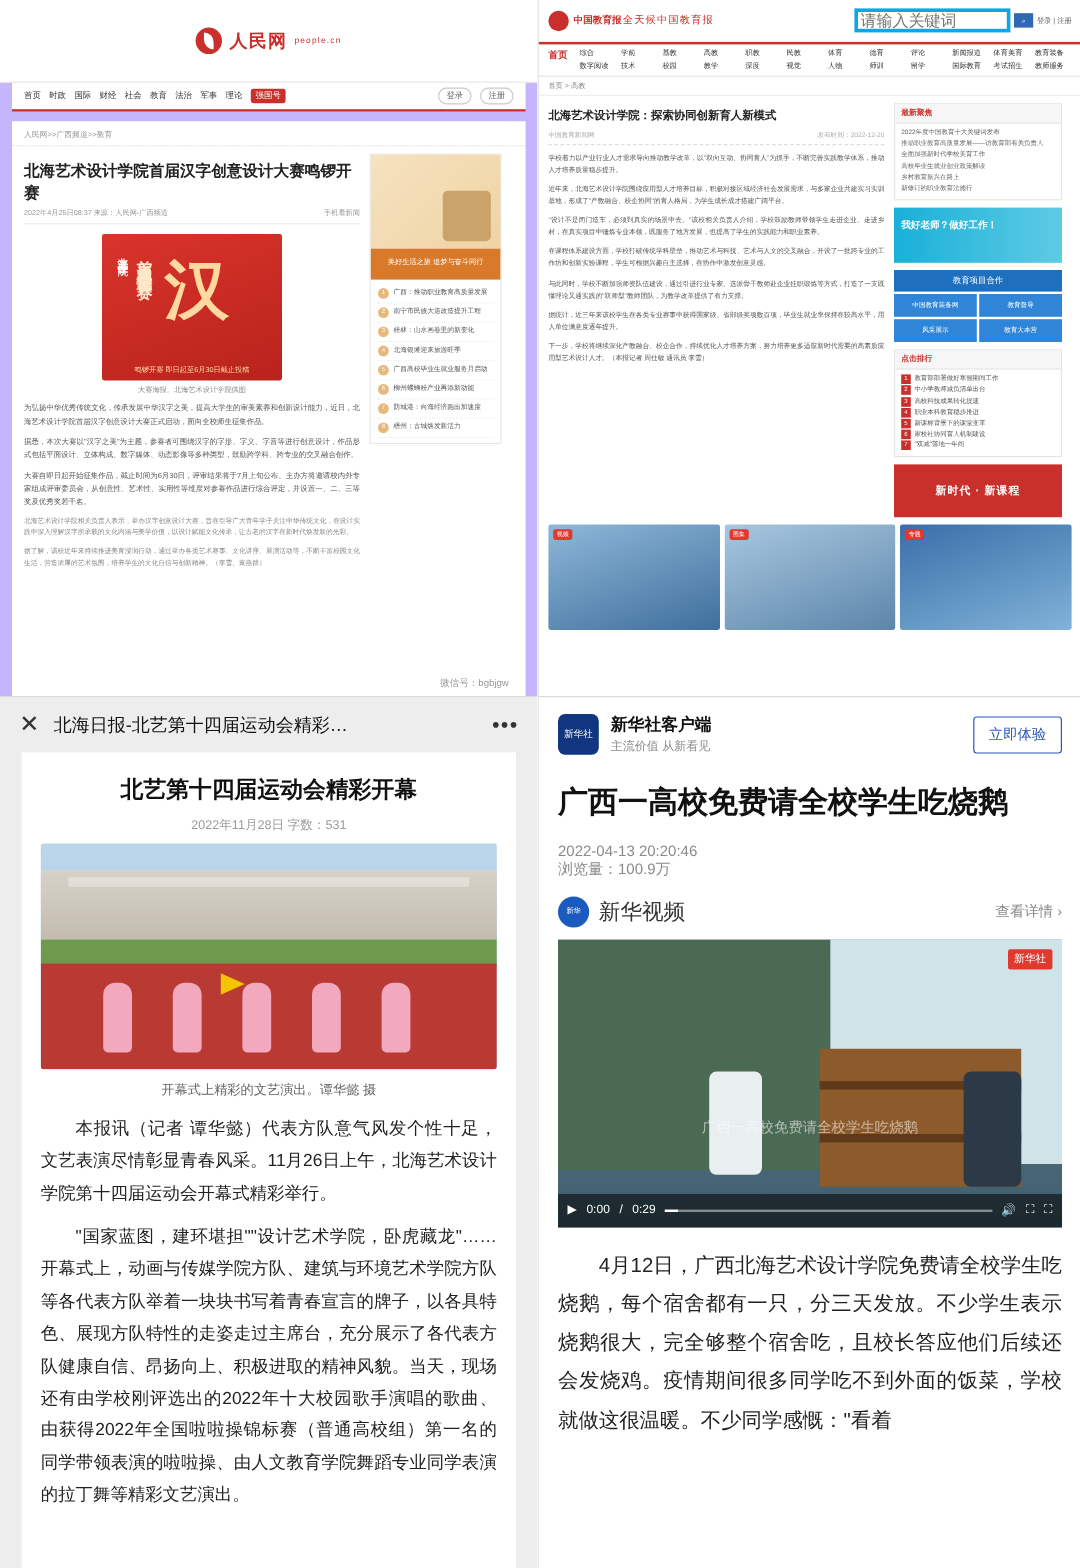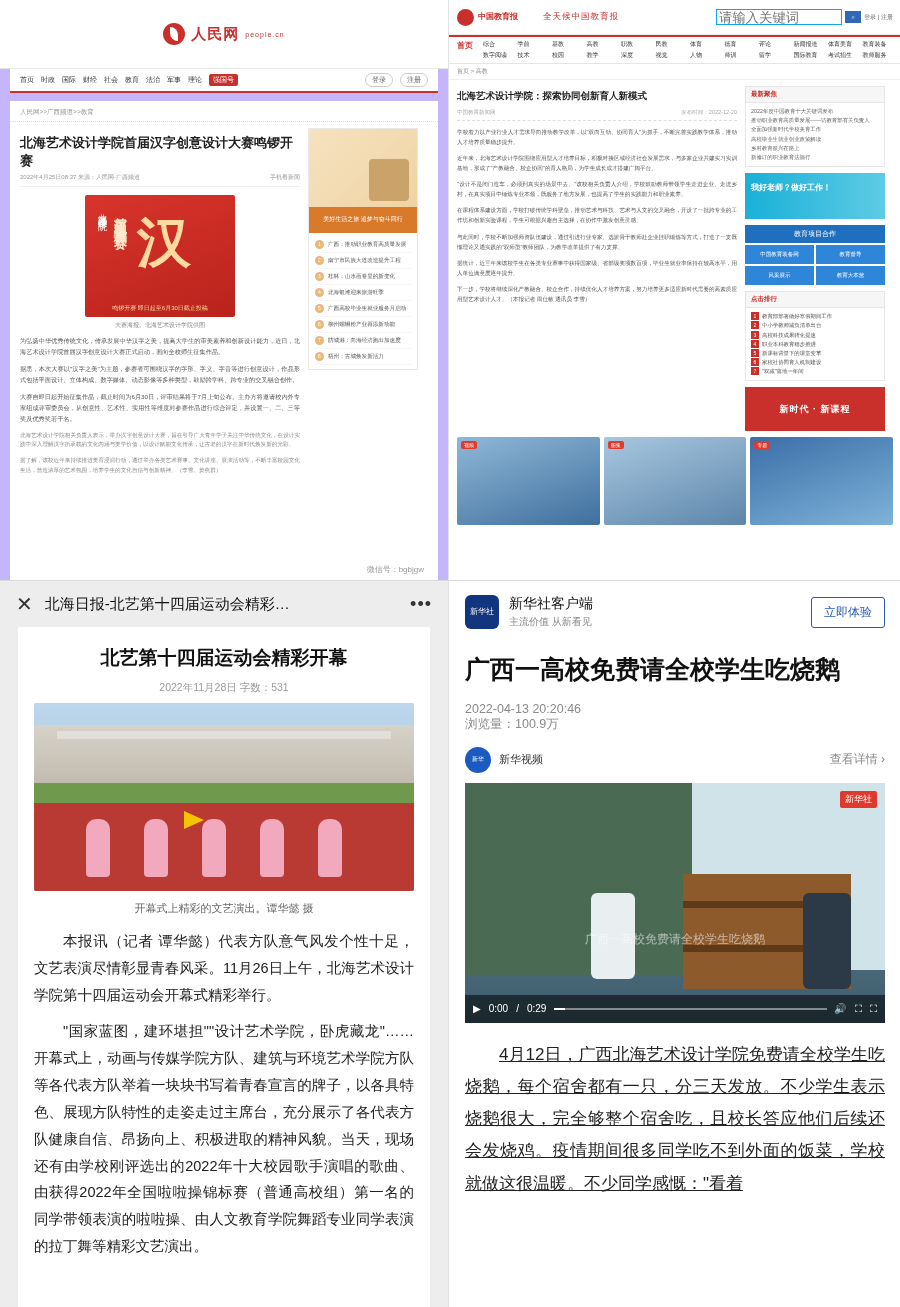--- a/index.html
+++ b/index.html
@@ -37,27 +37,27 @@
   .sidecard{border:1px solid #e8e8e8;background:#fff;}
   .sidetop{height:78px;background:linear-gradient(135deg,#f6e2c0,#efd3a3);position:relative;}
   .sidetop .fig{position:absolute;right:8px;bottom:6px;width:40px;height:42px;background:#caa36b;border-radius:4px;}
   .sideband{height:26px;background:#d97a2b;color:#fff;font-size:6px;display:flex;align-items:center;justify-content:center;text-align:center;line-height:1.3;padding:0 6px;}
   .sidelist{padding:4px 6px;}
   .sli{display:flex;align-items:flex-start;gap:4px;font-size:5.6px;color:#555;line-height:1.5;padding:3px 0;border-bottom:1px dotted #eee;}
   .sli .n{flex:0 0 9px;height:9px;border-radius:50%;background:#e8b87a;color:#fff;font-size:5px;display:flex;align-items:center;justify-content:center;}
   .wm{position:absolute;right:14px;bottom:26px;font-size:8px;color:#9a9a9a;}
   
   .p2{width:452px;height:580px;background:#fff;position:relative;border-left:1px solid #e2e2e2;}
-  .p2-top{height:34px;display:flex;align-items:center;padding:0 8px;gap:25px;border-bottom:1px solid #eee;}
+  .p2-top{height:34px;display:flex;align-items:center;padding:0 8px;gap:1px;border-bottom:1px solid #eee;}
   .p2-logo{display:flex;align-items:center;gap:4px;}
   .p2-mark{width:17px;height:17px;border-radius:50%;background:#c9302c;}
   .p2-name{font-size:8px;color:#c9302c;font-weight:bold;line-height:1.1;}
   .p2-slogan{font-size:8.5px;color:#c9302c;letter-spacing:1px;}
   .p2-search{margin-left:auto;display:flex;align-items:center;gap:3px;}
-  .p2-inp{width:120px;height:12px;border:1px solid #0ea5e9;background:#fff;}
+  .p2-inp{width:120px;height:12px;border:3px solid #0ea5e9;background:#fff;}
   .p2-sbtn{width:16px;height:12px;background:#2f68b5;color:#fff;font-size:6px;display:flex;align-items:center;justify-content:center;}
   .p2-links{font-size:6px;color:#666;}
   .p2-nav{border-top:2px solid #c9302c;border-bottom:1px solid #e5e5e5;padding:3px 8px;display:flex;gap:6px;align-items:flex-start;flex-wrap:wrap;}
   .p2-home{color:#c9302c;font-weight:bold;font-size:8px;padding-right:4px;}
   .navgrid{display:grid;grid-template-columns:repeat(12,1fr);gap:2px 4px;font-size:6px;color:#333;flex:1;}
   .p2-sub{font-size:6px;color:#888;padding:3px 8px;border-bottom:1px solid #eee;}
   .p2-cols{display:flex;gap:8px;padding:6px 8px;}
   .p2-main{width:280px;}
   .p2-side{width:140px;}
   .p2-title{font-size:9.5px;color:#222;font-weight:bold;margin:4px 0 6px 0;}
@@ -98,45 +98,45 @@
   .p3-img .d1,.p3-img .d2,.p3-img .d3,.p3-img .d4,.p3-img .d5{position:absolute;bottom:14px;width:24px;height:58px;background:#f2a8bd;border-radius:10px 10px 4px 4px;}
   .p3-img .d1{left:52px;} .p3-img .d2{left:110px;} .p3-img .d3{left:168px;}
   .p3-img .d4{left:226px;} .p3-img .d5{left:284px;}
   .p3-img .arrow{position:absolute;left:150px;top:108px;width:0;height:0;border-top:9px solid transparent;border-bottom:9px solid transparent;border-left:20px solid #f5c400;}
   .p3-cap{font-size:11px;color:#666;text-align:center;margin:10px 0 12px 0;}
   .p3-p{font-size:14.5px;color:#222;line-height:1.85;text-indent:2em;margin:0 0 10px 0;text-align:justify;}
   
   .p4{width:452px;height:727px;background:#fff;position:relative;border-top:1px solid #d9d9d9;border-left:1px solid #e2e2e2;}
   .p4-bar{display:flex;align-items:center;gap:10px;padding:14px 16px 10px 16px;}
   .p4-logo{width:34px;height:34px;border-radius:6px;background:#12357f;color:#fff;font-size:8px;display:flex;align-items:center;justify-content:center;text-align:center;line-height:1.1;}
-  .p4-name{font-size:14px;color:#111;font-weight:normal;}
+  .p4-name{font-size:14px;color:#111;font-weight:bold;}
   .p4-slogan{font-size:10px;color:#8a8a8a;margin-top:2px;}
   .p4-btn{margin-left:auto;border:1px solid #2b59b7;color:#2b59b7;font-size:12px;padding:6px 12px;border-radius:3px;background:#fff;}
   .p4-body{padding:4px 16px 0 16px;}
   .p4-h{font-size:25px;font-weight:bold;color:#111;line-height:1.3;margin:10px 0 16px 0;}
   .p4-meta{display:flex;justify-content:space-between;font-size:12.5px;color:#8a8a8a;flex-direction:column;}
   .p4-src{font-size:12.5px;color:#8a8a8a;margin-top:6px;}
   .p4-ch{display:flex;align-items:center;gap:8px;margin:14px 0 10px 0;}
   .p4-ch .av{width:26px;height:26px;border-radius:50%;background:#1b5bbf;color:#fff;font-size:6px;display:flex;align-items:center;justify-content:center;}
-  .p4-ch .nm{font-size:11px;color:#333;}
+  .p4-ch .nm{font-size:18px;color:#333;}
   .p4-ch .more{margin-left:auto;font-size:12px;color:#8a8a8a;}
   .p4-video{height:240px;background:linear-gradient(#6d8f9e,#3e5c6b);position:relative;overflow:hidden;}
   .p4-video .door{position:absolute;left:54%;top:0;width:46%;height:78%;background:#cfe3e8;}
   .p4-video .wall{position:absolute;left:0;top:0;width:54%;height:80%;background:#4b6a54;}
   .p4-video .rack{position:absolute;left:52%;top:38%;width:40%;height:48%;background:#8d5a2b;}
   .p4-video .rack:before,.p4-video .rack:after{content:"";position:absolute;left:0;width:100%;height:7px;background:#5e3a1a;}
   .p4-video .rack:before{top:24%;} .p4-video .rack:after{top:62%;}
   .p4-video .man{position:absolute;right:8%;bottom:14%;width:48px;height:96px;background:#2b3a46;border-radius:6px;}
   .p4-video .cook{position:absolute;left:30%;bottom:18%;width:44px;height:86px;background:#e9eef0;border-radius:6px;}
   .p4-video .tag{position:absolute;right:8px;top:8px;background:#e03a2f;color:#fff;font-size:9px;padding:2px 5px;border-radius:2px;}
   .p4-video .wmk{position:absolute;left:50%;top:62%;transform:translateX(-50%);font-size:12px;color:rgba(255,255,255,.55);white-space:nowrap;}
   .p4-ctl{position:absolute;left:0;bottom:0;width:100%;height:28px;background:rgba(0,0,0,.55);display:flex;align-items:center;gap:8px;padding:0 8px;box-sizing:border-box;color:#fff;font-size:10px;}
   .p4-ctl .bar{flex:1;height:2px;background:rgba(255,255,255,.45);position:relative;}
   .p4-ctl .bar i{position:absolute;left:0;top:0;height:2px;width:4%;background:#fff;}
-  .p4-p{font-size:17px;color:#222;line-height:1.9;text-indent:2em;margin:16px 0 0 0;text-align:justify;text-decoration:underline;}
+  .p4-p{font-size:17px;color:#222;line-height:1.9;text-indent:2em;margin:16px 0 0 0;text-align:justify;}
 </style>
 </head>
 <body>
 
 <div class="grid">
 
   <div class="cell tl">
     <div class="p1">
       <div class="p1-head">
         <div class="pl-logo">

